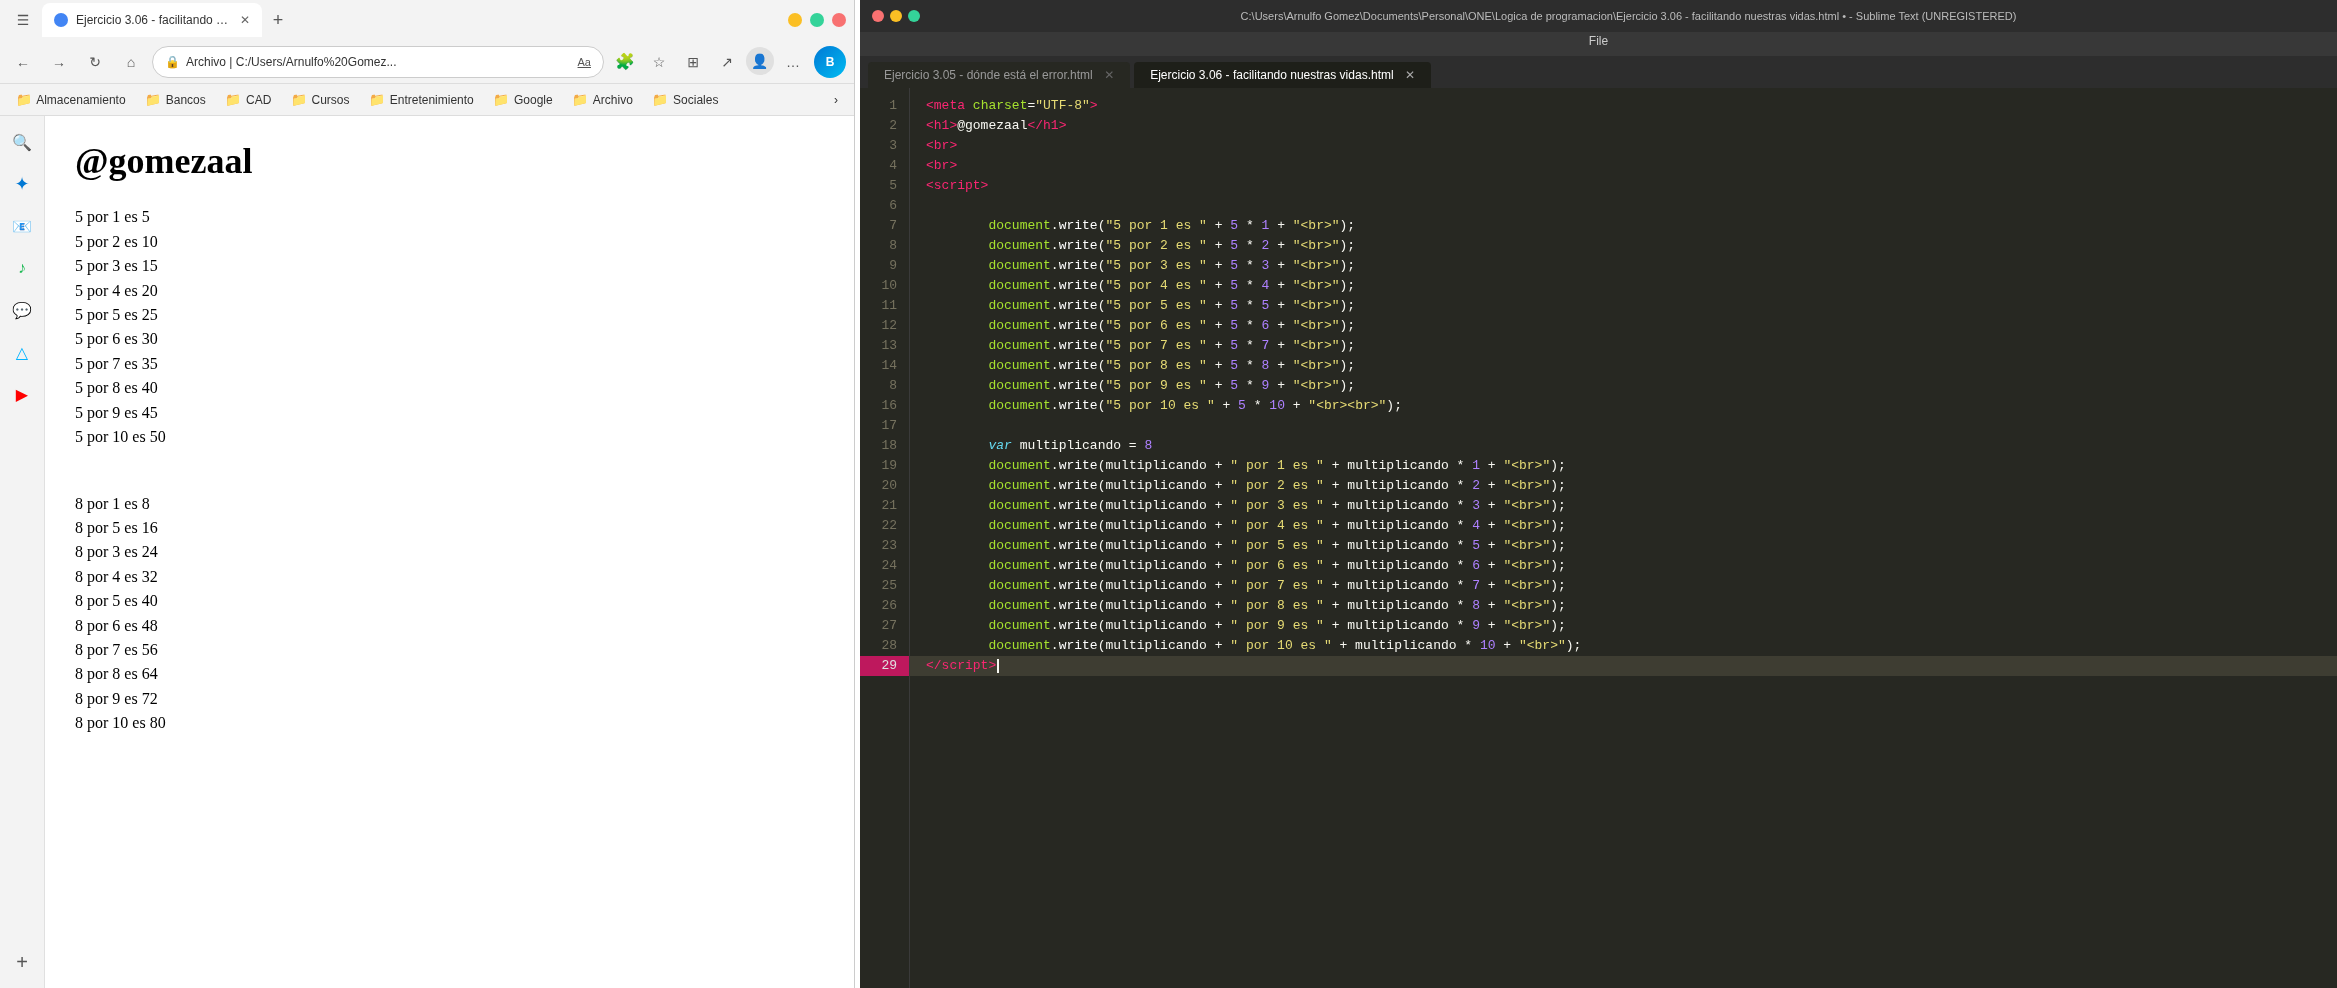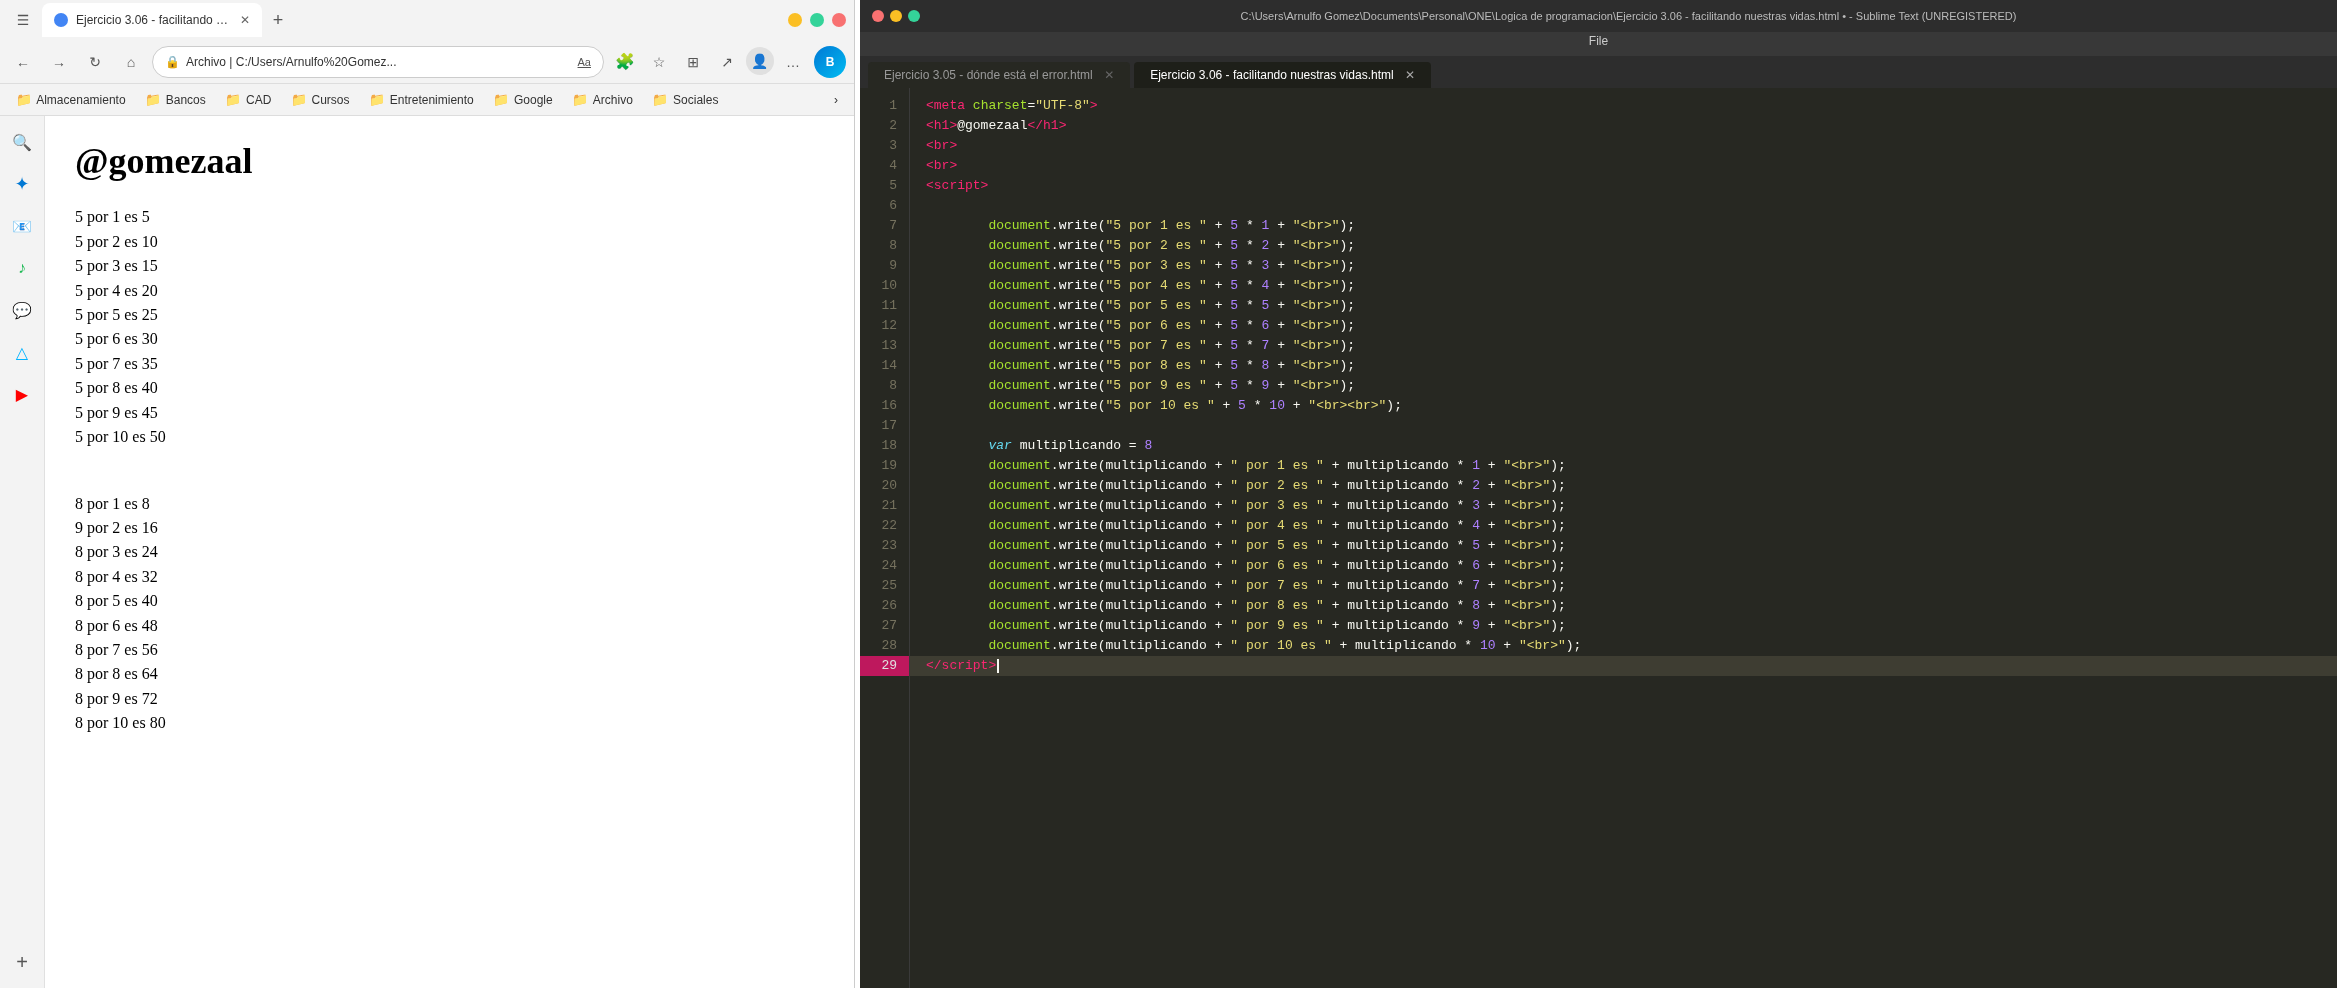--- a/index.html
+++ b/index.html
@@ -440,21 +440,21 @@
         <div class="page-line">5 por 7 es 35</div>
         <div class="page-line">5 por 8 es 40</div>
         <div class="page-line">5 por 9 es 45</div>
         <div class="page-line">5 por 10 es 50</div>
       </div>
 
       <br>
 
       <div class="page-section">
         <div class="page-line">8 por 1 es 8</div>
-        <div class="page-line">9 por 2 es 16</div>
+        <div class="page-line">8 por 5 es 16</div>
         <div class="page-line">8 por 3 es 24</div>
         <div class="page-line">8 por 4 es 32</div>
         <div class="page-line">8 por 5 es 40</div>
         <div class="page-line">8 por 6 es 48</div>
         <div class="page-line">8 por 7 es 56</div>
         <div class="page-line">8 por 8 es 64</div>
         <div class="page-line">8 por 9 es 72</div>
         <div class="page-line">8 por 10 es 80</div>
       </div>
     </div>

